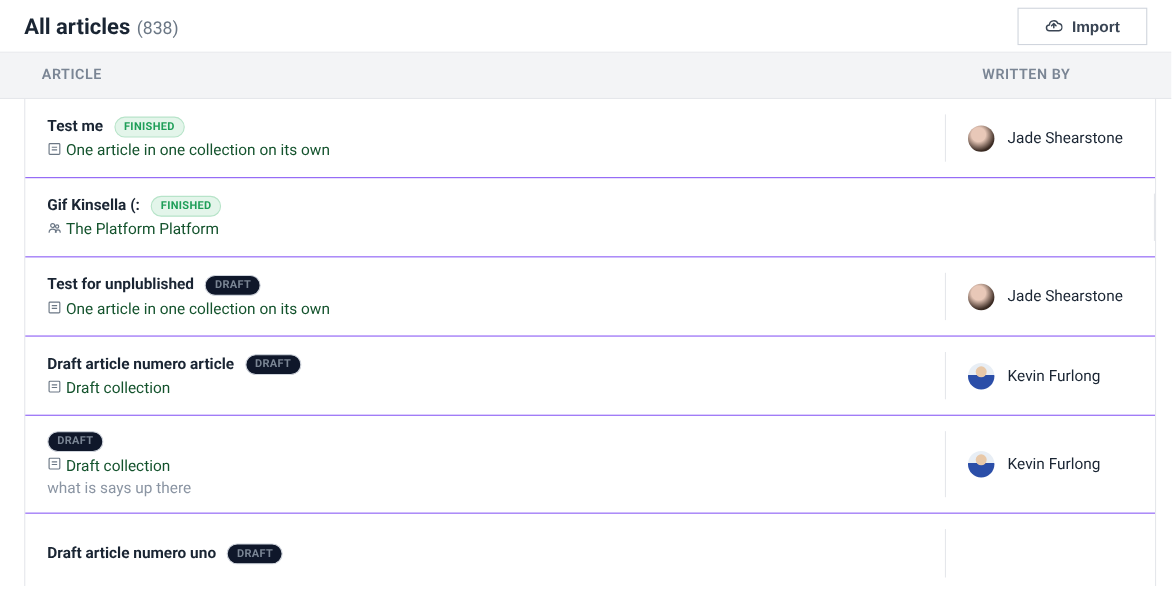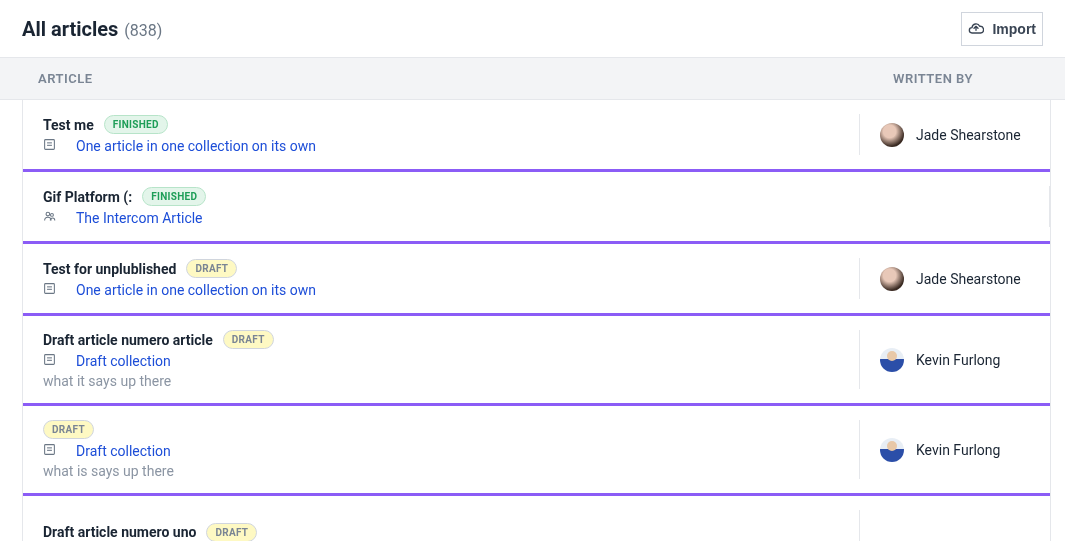--- a/index.html
+++ b/index.html
@@ -11,33 +11,33 @@
   width: 1065px;
   height: 541px;
   overflow: hidden;
   position: relative;
 }
 .header {
   display: flex;
   align-items: center;
   justify-content: space-between;
   padding: 0 22px;
-  height: 58px;
+  height: 48px;
   border-bottom: 1px solid #e5e7eb;
 }
 .title-wrap { display: flex; align-items: baseline; gap: 6px; }
 .page-title { font-size: 20px; font-weight: 700; color: #1a2533; }
 .page-count { font-size: 16px; color: #6b7785; font-weight: 400; }
 .header-actions { display: flex; gap: 10px; }
 .btn {
   display: inline-flex;
   align-items: center;
   gap: 8px;
   height: 34px;
-  padding: 0 6px;
+  padding: 0 24px;
   border-radius: 0;
   font-size: 14px;
   font-weight: 600;
   cursor: pointer;
   border: 1px solid transparent;
 }
 .btn-secondary {
   background: #fff;
   border: 1px solid #d0d5dd;
   color: #3a4554;
@@ -74,21 +74,21 @@
 }
 .rows-inner {
   margin-left: 22px;
   margin-right: 14px;
   border: 1px solid #e5e7eb;
   border-top: none;
 }
 .row {
   display: flex;
   align-items: center;
-  border-bottom: 3px solid #8b5cf6;
+  border-bottom: 1px solid #8b5cf6;
   min-height: 72px;
   padding: 14px 0;
 }
 .row:last-child { border-bottom: none; }
 .row-left {
   flex: 1;
   padding: 0 20px;
   border-right: 1px solid #e5e7eb;
   align-self: stretch;
   display: flex;
@@ -106,29 +106,29 @@
   padding: 3px 8px;
   border-radius: 12px;
   text-transform: uppercase;
 }
 .badge-finished {
   background: #e3f5ea;
   color: #1e9e58;
   border: 1px solid #b7e4c9;
 }
 .badge-draft {
-  background: #fef9c3;
+  background: #0f172a;
   color: #7a8594;
   border: 1px solid #d0d5dd;
 }
 .row-collection {
   display: flex;
   align-items: center;
-  gap: 20px;
-  color: #1d4ed8;
+  gap: 4px;
+  color: #14532d;
   font-size: 14px;
 }
 .row-collection svg { width: 13px; height: 13px; stroke: #6b7785; fill: none; stroke-width: 1.3; flex-shrink: 0; }
 .row-desc { color: #8b95a3; font-size: 14px; }
 .row-right {
   width: 190px;
   display: flex;
   align-items: center;
   gap: 12px;
   padding-left: 20px;
@@ -196,31 +196,31 @@
           </div>
         </div>
         <div class="row-right">
           <div class="avatar avatar-a"></div>
           <span class="author-name">Jade Shearstone</span>
         </div>
       </div>
       <div class="row">
         <div class="row-left">
           <div class="row-title-line">
-            <span class="row-title">Gif Platform (:</span>
+            <span class="row-title">Gif Kinsella (:</span>
             <span class="badge badge-finished">FINISHED</span>
           </div>
           <div class="row-collection">
             <span><svg viewBox="0 0 16 16">
                 <circle cx="6" cy="5" r="2.2"></circle>
                 <circle cx="11" cy="6" r="1.8"></circle>
                 <path d="M2 13c0-2.5 2-4 4-4s4 1.5 4 4"></path>
                 <path d="M9 13c0-2 1.3-3.2 3-3.2s2.5 1 2.5 3.2"></path>
               </svg></span>
-            <span>The Intercom Article</span>
+            <span>The Platform Platform</span>
           </div>
         </div>
       </div>
       <div class="row">
         <div class="row-left">
           <div class="row-title-line">
             <span class="row-title">Test for unplublished</span>
             <span class="badge badge-draft">DRAFT</span>
           </div>
           <div class="row-collection">
@@ -244,21 +244,20 @@
             <span class="badge badge-draft">DRAFT</span>
           </div>
           <div class="row-collection">
             <span><svg viewBox="0 0 16 16">
                 <rect x="2" y="2" width="12" height="12" rx="1"></rect>
                 <line x1="5" y1="6" x2="11" y2="6"></line>
                 <line x1="5" y1="9" x2="11" y2="9"></line>
               </svg></span>
             <span>Draft collection</span>
           </div>
-          <div class="row-desc">what it says up there</div>
         </div>
         <div class="row-right">
           <div class="avatar avatar-c"></div>
           <span class="author-name">Kevin Furlong</span>
         </div>
       </div>
       <div class="row">
         <div class="row-left">
           <div class="row-title-line">
             <span class="badge badge-draft">DRAFT</span>

